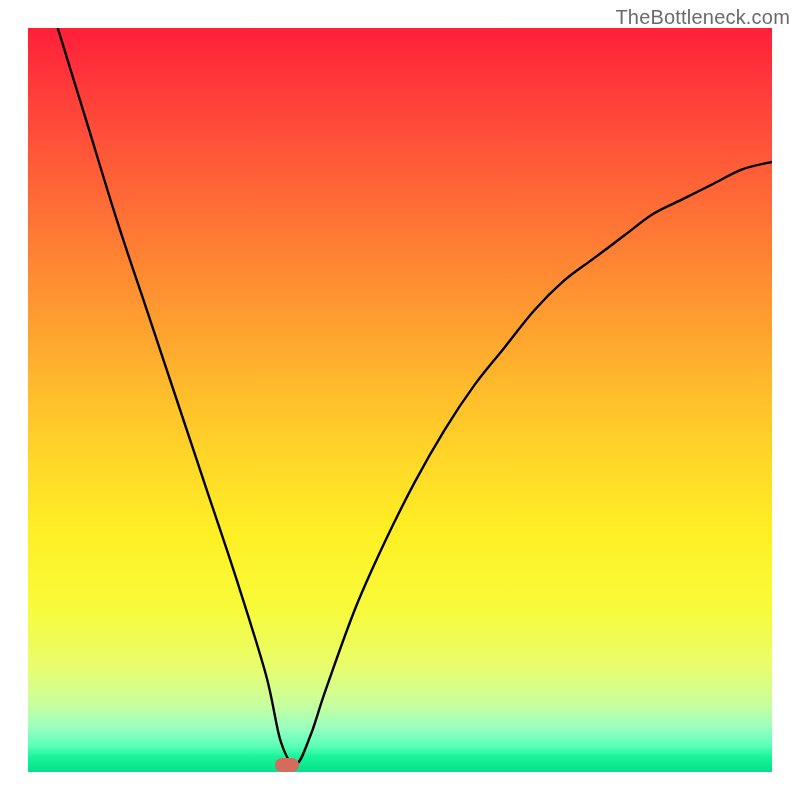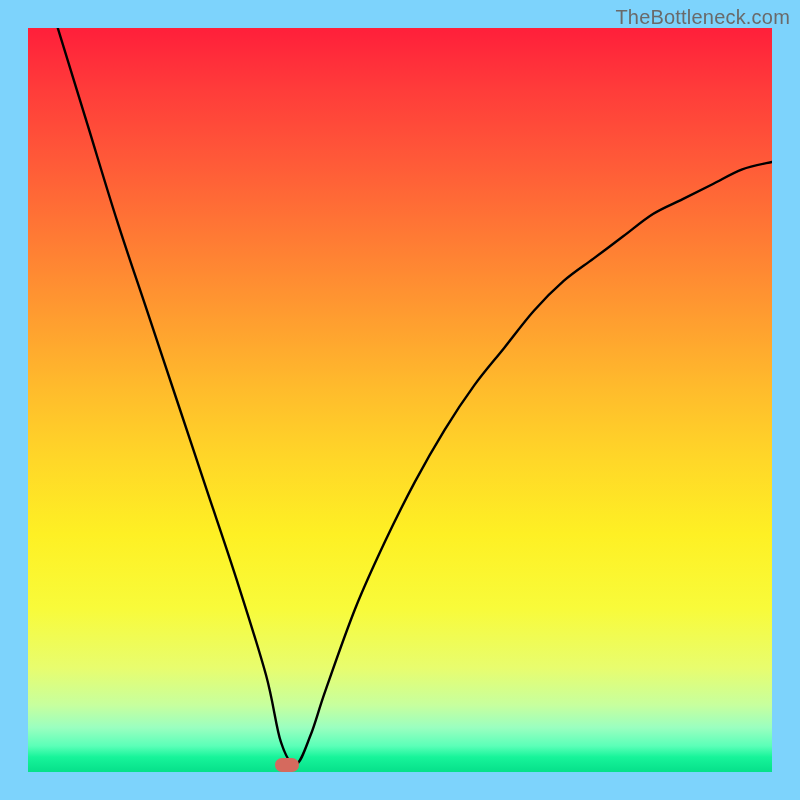--- a/index.html
+++ b/index.html
@@ -8,21 +8,21 @@
     width: 800px;
     height: 800px;
     background: #000;
     overflow: hidden;
     font-family: Arial, Helvetica, sans-serif;
   }
   .frame {
     position: relative;
     width: 800px;
     height: 800px;
-    background: #7dd3fc;
+    background: #ffffff;
     text-align: center;
   }
   .plot {
     position: absolute;
     left: 28px;
     top: 28px;
     width: 744px;
     height: 744px;
     background: linear-gradient(
       to bottom,

